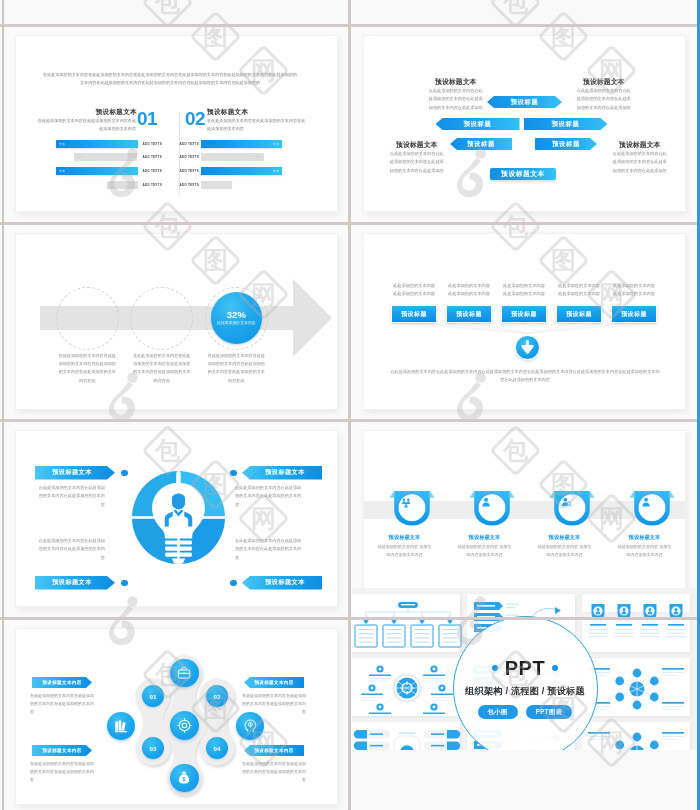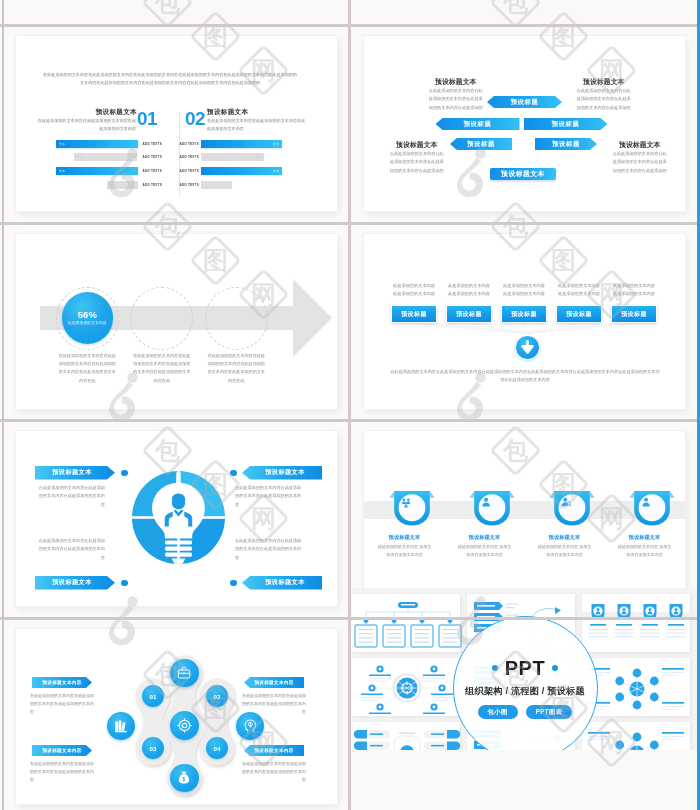--- a/index.html
+++ b/index.html
@@ -182,28 +182,28 @@
       <div class="s2-body" style="left:25.0px;top:114.0px;width:55.5px;text-align:center">在此处添加您的文本内容在此处添加您的文本内容在此处添加您的文本内容在此处添加您</div>
       <div class="s2-ttl" style="left:248.0px;top:105.0px;width:55.5px;text-align:center">预设标题文本</div>
       <div class="s2-body" style="left:248.0px;top:114.0px;width:55.5px;text-align:center">在此处添加您的文本内容在此处添加您的文本内容在此处添加您的文本内容在此处添加您</div>
     </div>
   </div>
   <div class="cell" style="left:4px;top:225px;width:344px;height:194px">
     <div class="slide" style="left:12px;top:9px;width:321px;height:175px">
       <div class="s3-arrowbar" style="left:24px;top:72px;width:253px;height:24px"></div>
       <div class="s3-arrowhead" style="left:277px;top:45px;width:39px;height:78px"></div>
       <div class="s3-ring" style="left:39.8px;top:52.5px;width:63.0px;height:63.0px"></div>
-      <div class="s3-circ" style="left:45.6px;top:58.3px;width:51.4px;height:51.4px">
-          <span class="s3-pct">56%</span>
-          <span class="s3-cap">此处添加您的文本内容</span>
-        </div>
       <div class="s3-body" style="left:42.3px;top:118px;width:58px">在此处添加您的文本内容在此处添加您的文本内容在此处添加您的文本内容在此处添加您的文本内容在此</div>
       <div class="s3-ring" style="left:114.3px;top:52.5px;width:63.0px;height:63.0px"></div>
       <div class="s3-body" style="left:116.8px;top:118px;width:58px">在此处添加您的文本内容在此处添加您的文本内容在此处添加您的文本内容在此处添加您的文本内容在此</div>
       <div class="s3-ring" style="left:188.8px;top:52.5px;width:63.0px;height:63.0px"></div>
+      <div class="s3-circ" style="left:194.6px;top:58.3px;width:51.4px;height:51.4px">
+          <span class="s3-pct">32%</span>
+          <span class="s3-cap">此处添加您的文本内容</span>
+        </div>
       <div class="s3-body" style="left:191.3px;top:118px;width:58px">在此处添加您的文本内容在此处添加您的文本内容在此处添加您的文本内容在此处添加您的文本内容在此</div>
     </div>
   </div>
   <div class="cell" style="left:352px;top:225px;width:344px;height:194px">
     <div class="slide" style="left:12px;top:9px;width:321px;height:175px">
       <svg class="s4-lines" viewBox="0 0 321 175">
           <path d="M 50.0 89.0 L 163.0 99.5" fill="none" stroke="#eeeded" stroke-width=".65"></path>
           <path d="M 29.0 89.0 L 163.0 99.5" fill="none" stroke="#f2f1f1" stroke-width=".5"></path>
           <path d="M 71.0 89.0 L 163.0 99.5" fill="none" stroke="#f2f1f1" stroke-width=".5"></path>
           <path d="M 105.0 89.0 L 163.0 99.5" fill="none" stroke="#eeeded" stroke-width=".65"></path>

